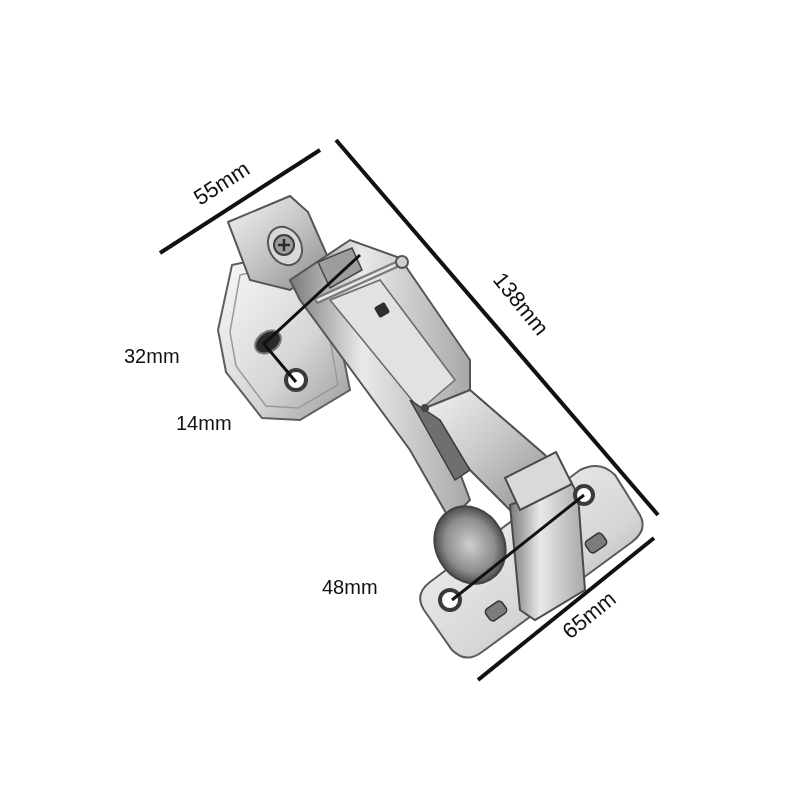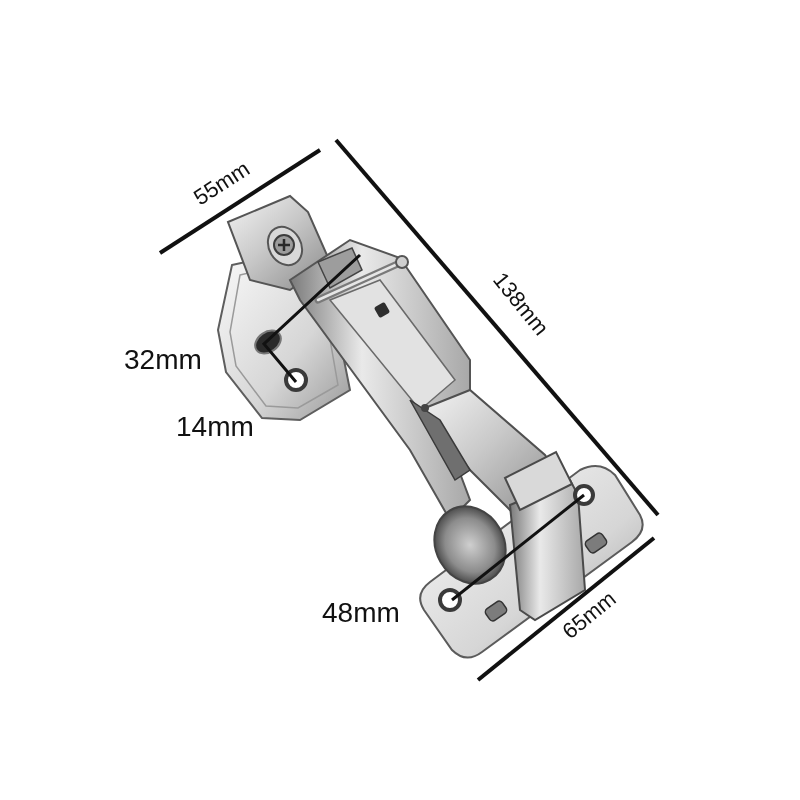--- a/index.html
+++ b/index.html
@@ -12,21 +12,21 @@
     }
     svg { position: absolute; left: 0; top: 0; }
     .dim-text {
       font-family: "Liberation Sans", "DejaVu Sans", sans-serif;
       font-size: 22px;
       fill: #111111;
     }
     .label {
       position: absolute;
       font-family: "Liberation Sans", "DejaVu Sans", sans-serif;
-      font-size: 28px;
+      font-size: 20px;
       color: #111111;
       white-space: nowrap;
       line-height: 1;
     }
   </style>
 </head>
 <body>
 
 <div class="canvas">
 
@@ -114,15 +114,15 @@
       <line x1="452" y1="600" x2="584" y2="495" stroke-width="3"></line>
     </g>
 
     <text class="dim-text" transform="translate(200 206) rotate(-33)">55mm</text>
     <text class="dim-text" transform="translate(492 280) rotate(51)">138mm</text>
     <text class="dim-text" transform="translate(570 640) rotate(-39)">65mm</text>
   </svg>
 
   <div class="label" style="left:124px; top:346px;">32mm</div>
   <div class="label" style="left:176px; top:413px;">14mm</div>
-  <div class="label" style="left:322px; top:599px;">48mm</div>
+  <div class="label" style="left:322px; top:577px;">48mm</div>
 
 </div>
 
 </body></html>

